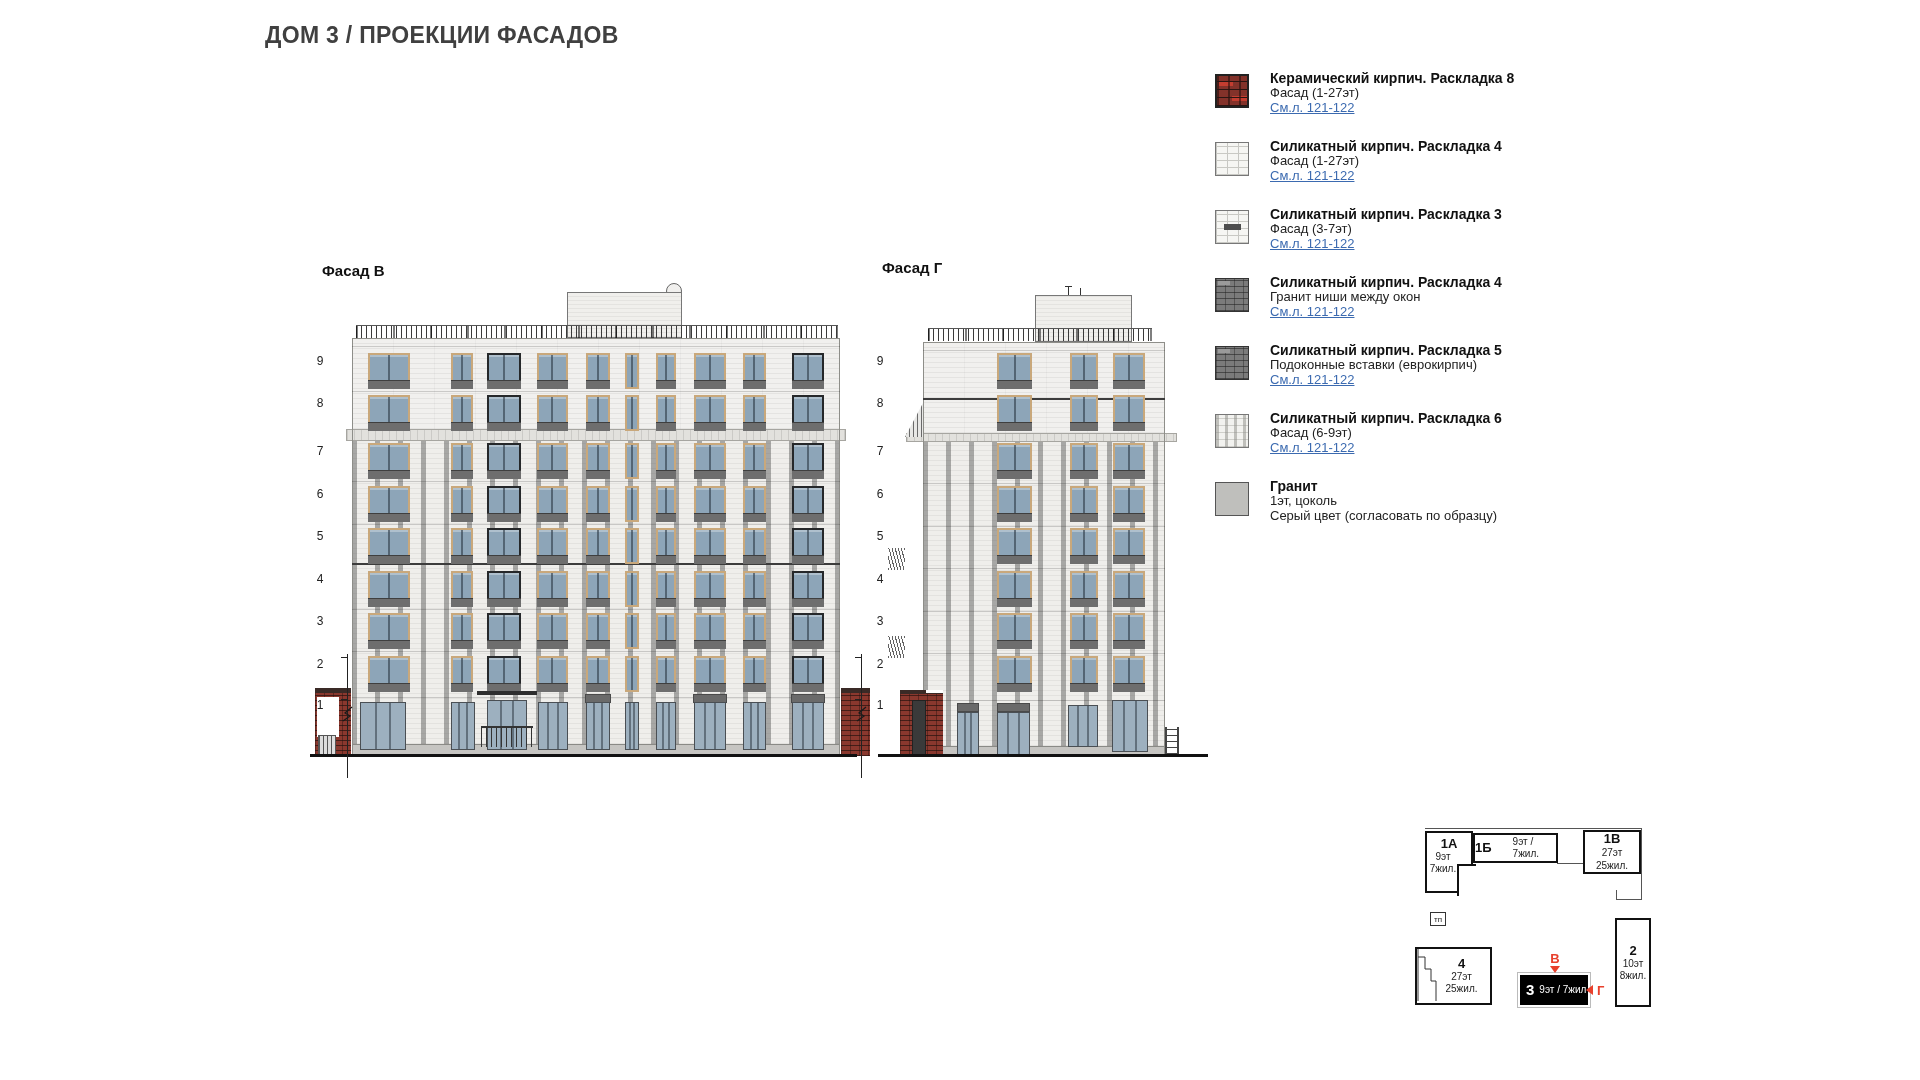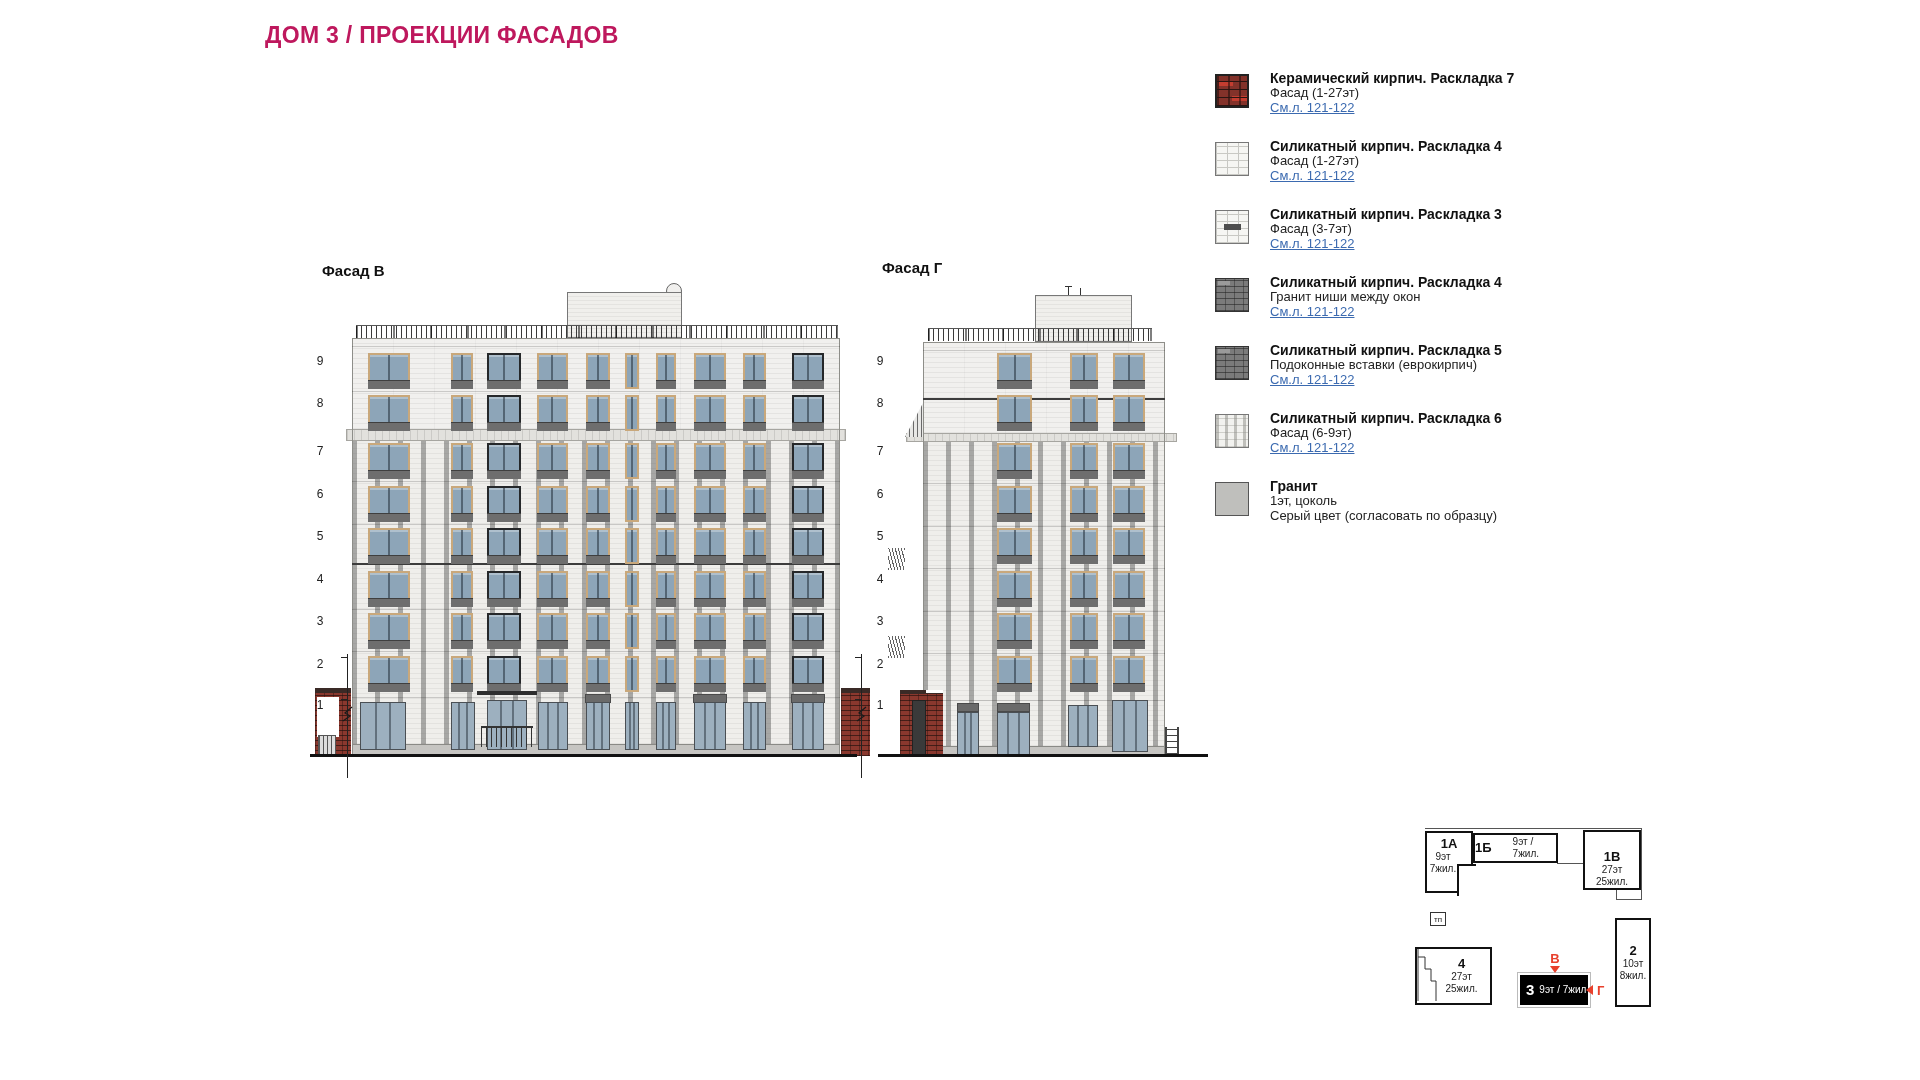--- a/index.html
+++ b/index.html
@@ -1,19 +1,19 @@
 <!DOCTYPE html>
 <html><head>
 <meta charset="utf-8">
 <style>
   * { margin:0; padding:0; box-sizing:border-box; }
   html,body { background:#ffffff; }
   body { font-family:"Liberation Sans", sans-serif; color:#1a1a1a; }
   #sheet { position:relative; width:1920px; height:1080px; background:#fff; overflow:hidden; }
-  #page-title { position:absolute; left:265px; top:22px; font-size:23px; font-weight:bold; letter-spacing:.3px; color:#be185d;text-align:right; }
+  #page-title { position:absolute; left:265px; top:22px; font-size:23px; font-weight:bold; letter-spacing:.3px; color:#404040;text-align:right; }
   .facade-label { position:absolute; font-size:15px; font-weight:bold; color:#111; }
 
   
   .tx-plain { background:
       repeating-linear-gradient(90deg, rgba(0,0,0,.03) 0 1px, transparent 1px 41px),
       repeating-linear-gradient(0deg, rgba(0,0,0,.055) 0 1px, transparent 1px 5px),
       #f1f0ee; }
   .tx-speck { background:
       linear-gradient(90deg, rgba(80,80,80,.45) 0 5px, transparent 5px) 0 0/23px 12px,
       repeating-linear-gradient(0deg, rgba(0,0,0,.05) 0 1px, transparent 1px 5px),
@@ -108,21 +108,21 @@
 
 <div id="sheet">
 
   <div id="page-title">ДОМ 3 / ПРОЕКЦИИ ФАСАДОВ</div>
 
   <div class="facade-label" style="left:322px;top:262px;">Фасад В</div>
   <div class="facade-label" style="left:882px;top:259px;">Фасад Г</div>
 
   <div id="legend">
       <div class="sw sw-red" style="position: absolute; left: 1215px; top: 74px; width: 34px; height: 34px;"></div>
-      <div class="lg-title" style="position: absolute; left: 1270px; top: 70px;">Керамический кирпич. Раскладка 7</div>
+      <div class="lg-title" style="position: absolute; left: 1270px; top: 70px;">Керамический кирпич. Раскладка 8</div>
       <div class="lg-line" style="position: absolute; left: 1270px; top: 85px;">Фасад (1-27эт)</div>
       <a class="lg-link" style="position: absolute; left: 1270px; top: 100px;">См.л. 121-122</a>
       <div class="sw sw-white" style="position: absolute; left: 1215px; top: 142px; width: 34px; height: 34px;"></div>
       <div class="lg-title" style="position: absolute; left: 1270px; top: 138px;">Силикатный кирпич. Раскладка 4</div>
       <div class="lg-line" style="position: absolute; left: 1270px; top: 153px;">Фасад (1-27эт)</div>
       <a class="lg-link" style="position: absolute; left: 1270px; top: 168px;">См.л. 121-122</a>
       <div class="sw sw-inset" style="position: absolute; left: 1215px; top: 210px; width: 34px; height: 34px;"></div>
       <div class="lg-title" style="position: absolute; left: 1270px; top: 206px;">Силикатный кирпич. Раскладка 3</div>
       <div class="lg-line" style="position: absolute; left: 1270px; top: 221px;">Фасад (3-7эт)</div>
       <a class="lg-link" style="position: absolute; left: 1270px; top: 236px;">См.л. 121-122</a>
@@ -556,21 +556,21 @@
       <div class="sp-sub" style="width:32px;text-align:center;">9эт</div>
       <div class="sp-sub" style="width:32px;text-align:center;">7жил.</div>
     </div>
     <div style="position:absolute;left:1457px;top:864px;width:19px;height:32px;background:#fff;border-left:2.5px solid #111;border-top:2.5px solid #111;"></div>
 
     <div class="sp-bold" style="left:1473px;top:833px;width:85px;height:30px;display:flex;align-items:center;justify-content:center;">
       <span class="sp-id">1Б</span>
       <span class="sp-sub" style="margin-left:21px;">9эт / 7жил.</span>
     </div>
 
-    <div class="sp-bold sp-col" style="left:1583px;top:830px;width:58px;height:60px;justify-content:flex-end;">
+    <div class="sp-bold sp-col" style="left:1583px;top:830px;width:58px;height:44px;justify-content:space-between;">
       <div class="sp-id">1В</div>
       <div class="sp-sub">27эт</div>
       <div class="sp-sub">25жил.</div>
     </div>
 
     <div style="position:absolute;left:1430px;top:912px;width:16px;height:14px;border:1px solid #333;font-size:8px;display:flex;align-items:center;justify-content:center;color:#222;">тп</div>
 
     <div class="sp-bold" style="left:1415px;top:947px;width:77px;height:58px;">
       <svg width="22" height="53" viewBox="0 0 22 53" style="position:absolute;left:0;top:0;">
         <path d="M1,0 L1,52 M1,8 L8,8 L8,20 L14,20 L14,32 L19,32 L19,52" fill="none" stroke="#333" stroke-width="1"></path>

